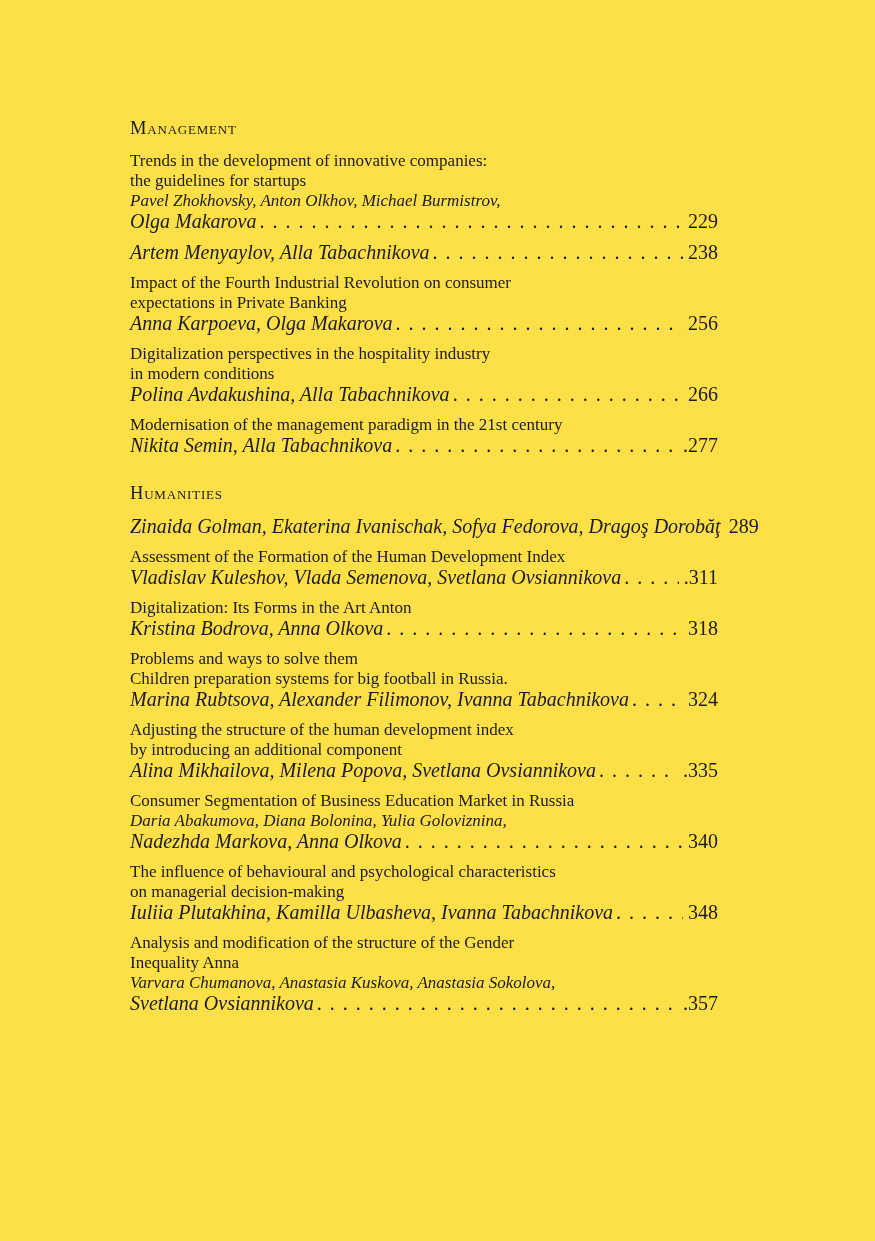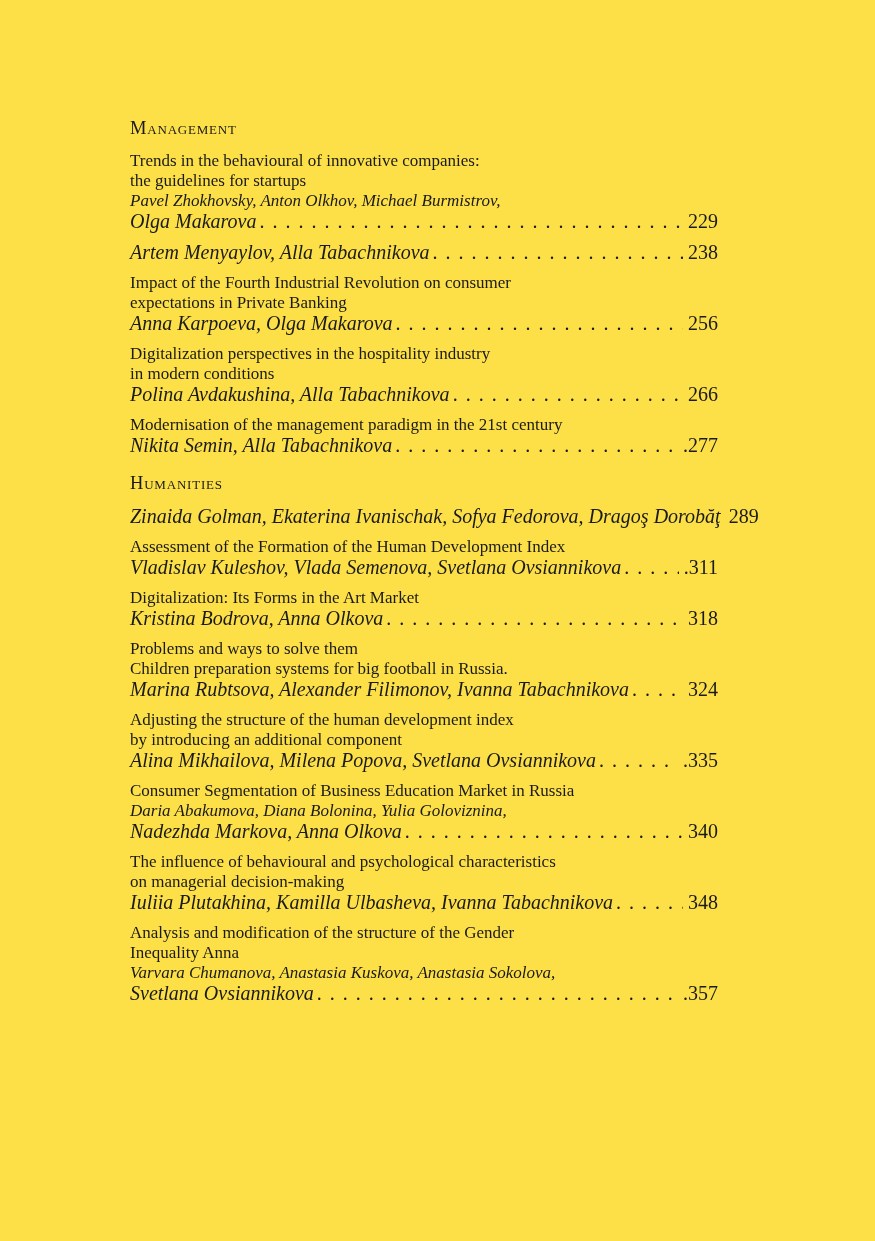--- a/index.html
+++ b/index.html
@@ -16,21 +16,21 @@
     color: #1a1a1a;
     overflow: hidden;
   }
   .toc {
     position: absolute;
     left: 130px;
     top: 118px;
     width: 588px;
   }
   .toc-section + .toc-section {
-    margin-top: 18px;
+    margin-top: 28px;
   }
   .section-heading {
     font-variant: small-caps;
     font-size: 18.5px;
     line-height: 20px;
     letter-spacing: 0.8px;
     margin-bottom: 13px;
   }
   .entry {
     margin-bottom: 11px;
@@ -75,21 +75,21 @@
 </head>
 <body>
 
 <div class="page">
   <div class="toc">
   <div class="toc-section">
     <div class="section-heading">Management</div>
     <div class="section-entries">
   <div class="entry">
     <div class="entry-title">
-              <div class="title-line">Trends in the behavioural of innovative companies:</div>
+              <div class="title-line">Trends in the development of innovative companies:</div>
               <div class="title-line">the guidelines for startups</div>
             </div>
     <div class="entry-authors-pre">
               <div class="author-line">Pavel Zhokhovsky, Anton Olkhov, Michael Burmistrov,</div>
             </div>
     <div class="authors-last">
       <span class="authors-text">Olga Makarova</span>
       <span class="leader">. . . . . . . . . . . . . . . . . . . . . . . . . . . . . . . . . . . . . . . . . . . . . . . . . . . . . . . . . . . . . . . . . . . . . . . . . . . . . . . . </span>
       <span class="pagenum">229</span>
     </div>
@@ -163,21 +163,21 @@
     <div class="entry-authors-pre"></div>
     <div class="authors-last">
       <span class="authors-text">Vladislav Kuleshov, Vlada Semenova, Svetlana Ovsiannikova</span>
       <span class="leader">. . . . . . . . . . . . . . . . . . . . . . . . . . . . . . . . . . . . . . . . . . . . . . . . . . . . . . . . . . . . . . . . . . . . . . . . . . . . . . . . </span>
       <span class="pagenum">.311</span>
     </div>
   </div>
 
   <div class="entry">
     <div class="entry-title">
-              <div class="title-line">Digitalization: Its Forms in the Art Market</div>
+              <div class="title-line">Digitalization: Its Forms in the Art Anton</div>
             </div>
     <div class="entry-authors-pre"></div>
     <div class="authors-last">
       <span class="authors-text">Kristina Bodrova, Anna Olkova</span>
       <span class="leader">. . . . . . . . . . . . . . . . . . . . . . . . . . . . . . . . . . . . . . . . . . . . . . . . . . . . . . . . . . . . . . . . . . . . . . . . . . . . . . . . </span>
       <span class="pagenum">318</span>
     </div>
   </div>
 
   <div class="entry">

